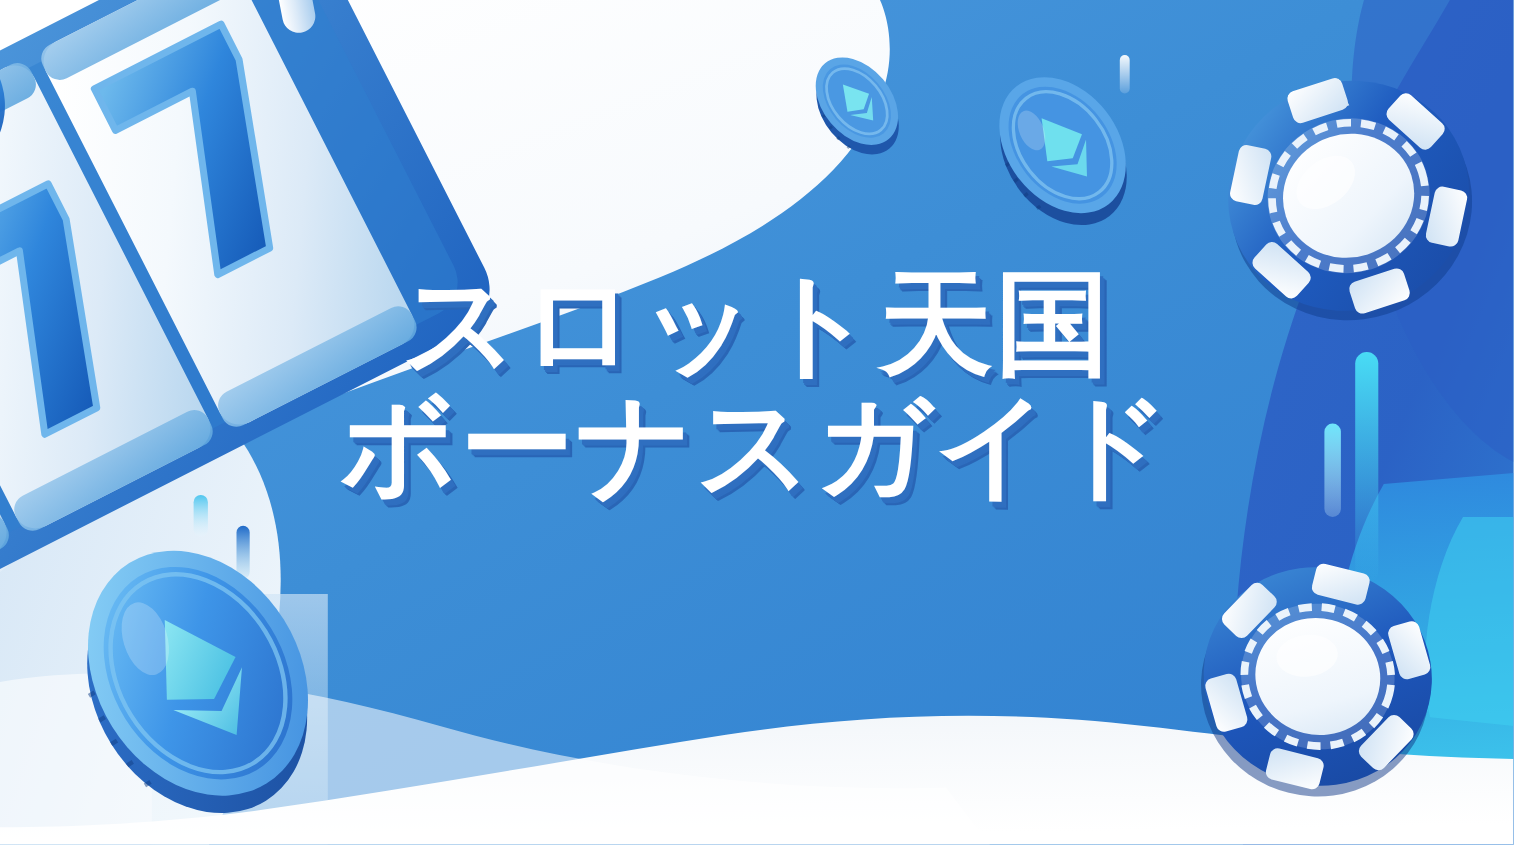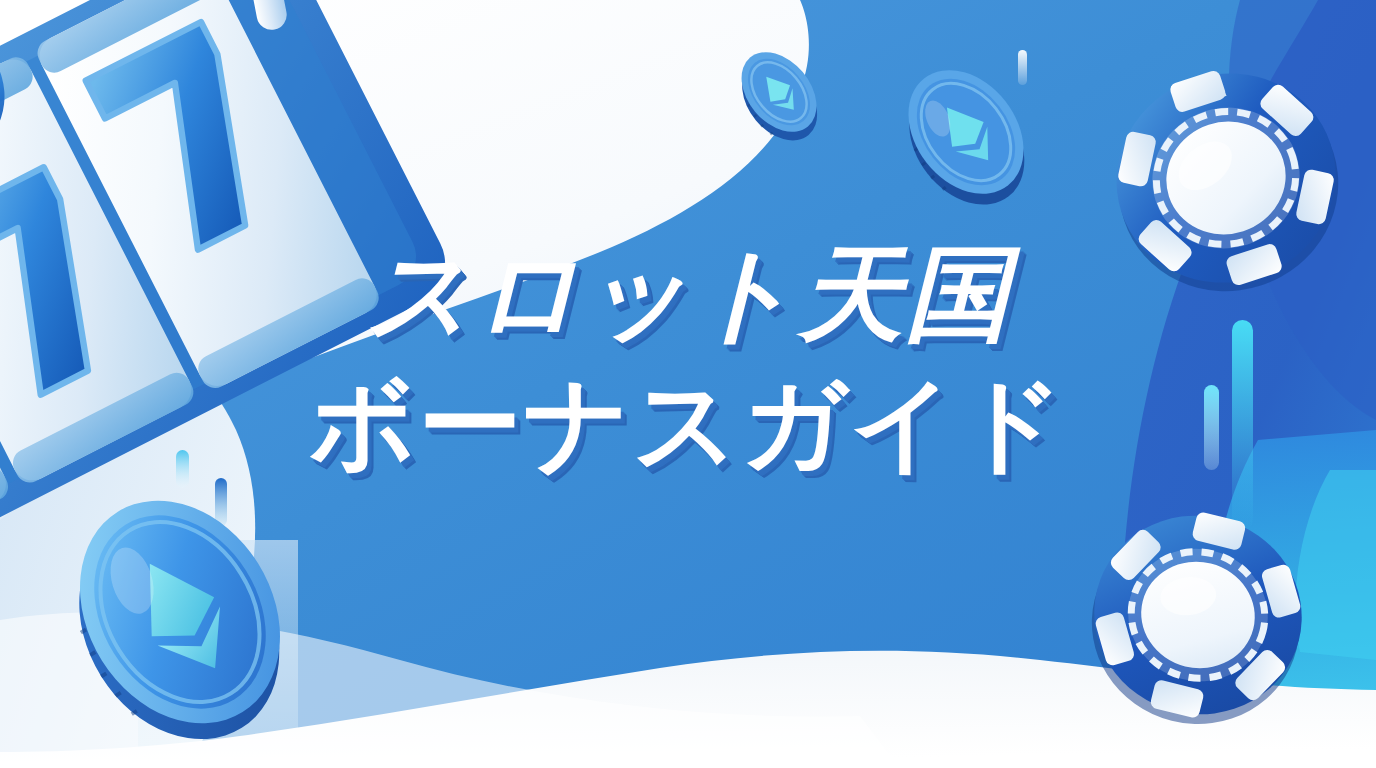--- a/index.html
+++ b/index.html
@@ -21,22 +21,22 @@
     font-weight:700;
     letter-spacing:0.02em;
     line-height:1.12;
     text-shadow:
        3px 4px 0 #2f6fc0,
        4px 5px 0 #2f6fc0,
        5px 6px 0 #2a66b6,
        6px 7px 0 #2a66b6;
     font-family:"DejaVu Sans","Liberation Sans",sans-serif;
   }
-  .title-line.l1{font-size:104px;font-style:italic;}
-  .title-line.l2{font-size:104px;margin-top:14px;}
+  .title-line.l1{font-size:104px;}
+  .title-line.l2{font-size:104px;margin-top:4px;font-family:Liberation Mono, monospace;}
 </style>
 </head>
 <body>
 
 <div id="stage">
 
   <svg class="layer" viewBox="0 0 1376 768" preserveAspectRatio="none">
     <defs>
       <linearGradient id="gBlueMain" x1="0" y1="0" x2="1" y2="1">
         <stop offset="0%" stop-color="#4f9be0"></stop>

